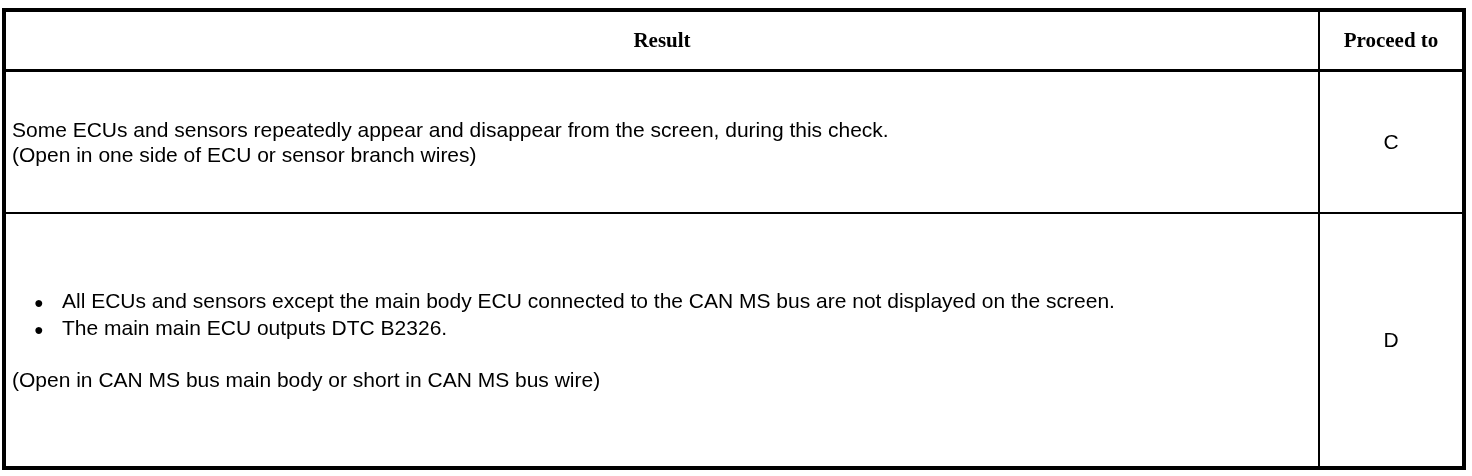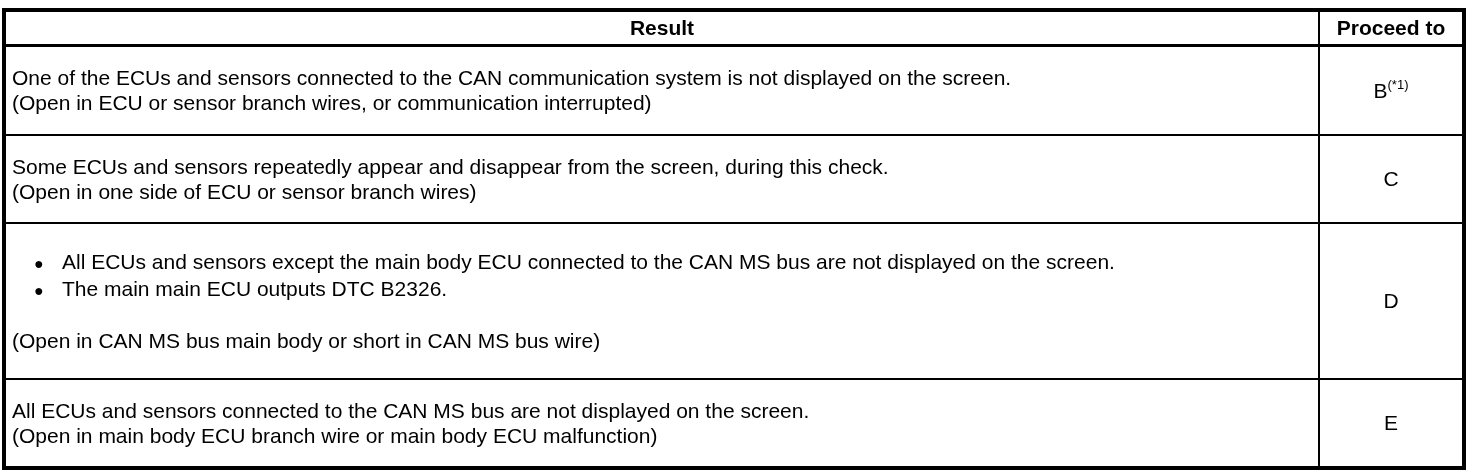--- a/index.html
+++ b/index.html
@@ -34,21 +34,22 @@
   col.col-result { width: auto; }
   col.col-proceed { width: 143px; }
 
   th {
     height: 32px;
     border-bottom: 3px solid #000000;
     font-size: 21px;
     font-weight: bold;
     text-align: center;
     vertical-align: middle;
-    padding: 4px;
+    padding: 16px;
+    font-family: Liberation Serif, serif;
   }
   th.result-header { border-right: 2px solid #000000; }
 
   td {
     border-bottom: 2px solid #000000;
     vertical-align: middle;
     padding: 0;
   }
   tr:last-child td { border-bottom: none; }
 
@@ -99,29 +100,20 @@
         <col class="col-result">
         <col class="col-proceed">
       </colgroup>
       <thead>
         <tr>
           <th class="result-header">Result</th>
           <th class="proceed-header">Proceed to</th>
         </tr>
       </thead>
       <tbody>
-        <tr class="row-2">
-          <td class="result-cell">
-            <div class="line">One of the ECUs and sensors connected to the CAN communication system is not displayed on the screen.</div>
-            <div class="line">(Open in ECU or sensor branch wires, or communication interrupted)</div>
-          </td>
-          <td class="proceed-cell">
-            <span>B</span><sup class="proceed-sup">(*1)</sup>
-          </td>
-        </tr>
         <tr class="row-3">
           <td class="result-cell">
             <div class="line">Some ECUs and sensors repeatedly appear and disappear from the screen, during this check.</div>
             <div class="line">(Open in one side of ECU or sensor branch wires)</div>
           </td>
           <td class="proceed-cell">
             <span>C</span>
           </td>
         </tr>
         <tr class="row-4">
@@ -134,25 +126,16 @@
               <span class="bullet">●</span>
               <span class="bullet-text">The main main ECU outputs DTC B2326.</span>
             </div>
             <div class="spacer-line"></div>
             <div class="line">(Open in CAN MS bus main body or short in CAN MS bus wire)</div>
           </td>
           <td class="proceed-cell">
             <span>D</span>
           </td>
         </tr>
-        <tr class="row-5">
-          <td class="result-cell">
-            <div class="line">All ECUs and sensors connected to the CAN MS bus are not displayed on the screen.</div>
-            <div class="line">(Open in main body ECU branch wire or main body ECU malfunction)</div>
-          </td>
-          <td class="proceed-cell">
-            <span>E</span>
-          </td>
-        </tr>
       </tbody>
     </table>
   </div>
 </div>
 
 </body></html>

